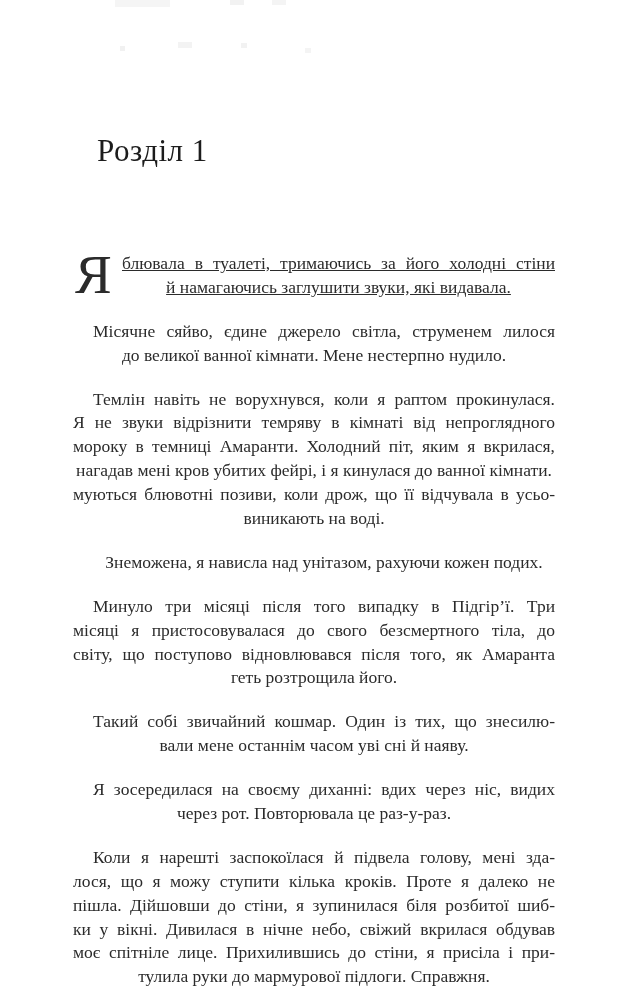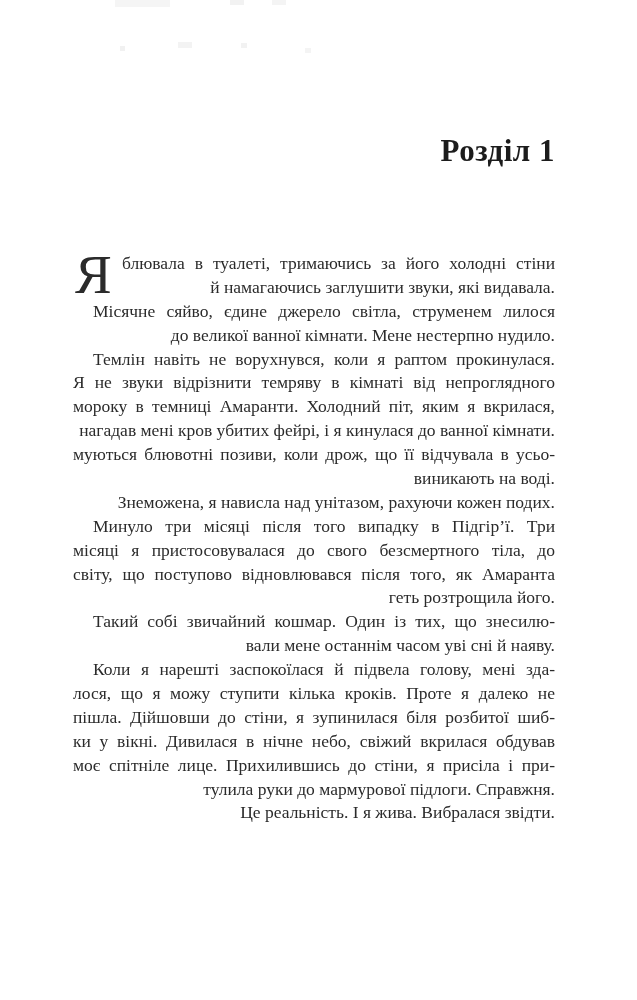--- a/index.html
+++ b/index.html
@@ -27,24 +27,24 @@
   .artifact.a5 { left: 178px; top: 42px; width: 14px; height: 6px; background: #f3f3f3; }
   .artifact.a6 { left: 241px; top: 43px; width: 6px; height: 5px; background: #f2f2f2; }
   .artifact.a7 { left: 305px; top: 48px; width: 6px; height: 5px; background: #f4f4f4; }
 
   .chapter-title {
     position: absolute;
     left: 73px;
     top: 133px;
     width: 482px;
     margin: 0;
-    text-align: right;
+    text-align: left;
     text-indent: 24px;
     font-size: 31px;
-    font-weight: bold;
+    font-weight: normal;
     line-height: 36px;
     letter-spacing: 0.5px;
     color: var(--title-color, #1c1c1c);
   }
 
   .chapter-text {
     position: absolute;
     left: 73px;
     top: 252px;
     width: 482px;
@@ -52,25 +52,25 @@
     font-size: 17.5px;
   }
   .para { position: relative; margin: 0; }
   .line {
     height: 23.9px;
     line-height: 23.9px;
     text-align: justify;
     text-align-last: justify;
   }
   .line.last {
-    text-align: right;
+    text-align: center;
     text-align-last: auto;
   }
-  .line.indent { text-indent: 20px; }
-  .line.beside-drop { padding-left: 49px; }
+  .line.indent { text-indent: 20px; margin-top: 20px; }
+  .line.beside-drop { padding-left: 49px; text-decoration: underline; }
   .dropcap {
     position: absolute;
     left: 2px;
     top: -5px;
     font-size: 55px;
     line-height: 1;
     color: var(--text-color, #2b2b2b);
   }
 </style>
 </head>
@@ -114,20 +114,24 @@
         <div class="line indent">Минуло три місяці після того випадку в Підгір’ї. Три</div>
         <div class="line">місяці я пристосовувалася до свого безсмертного тіла, до</div>
         <div class="line">світу, що поступово відновлювався після того, як Амаранта</div>
         <div class="line last">геть розтрощила його.</div>
       </div>
       <div class="para">
         <div class="line indent">Такий собі звичайний кошмар. Один із тих, що знесилю-</div>
         <div class="line last">вали мене останнім часом уві сні й наяву.</div>
       </div>
       <div class="para">
+        <div class="line indent">Я зосередилася на своєму диханні: вдих через ніс, видих</div>
+        <div class="line last">через рот. Повторювала це раз-у-раз.</div>
+      </div>
+      <div class="para">
         <div class="line indent">Коли я нарешті заспокоїлася й підвела голову, мені зда-</div>
         <div class="line">лося, що я можу ступити кілька кроків. Проте я далеко не</div>
         <div class="line">пішла. Дійшовши до стіни, я зупинилася біля розбитої шиб-</div>
         <div class="line">ки у вікні. Дивилася в нічне небо, свіжий вкрилася обдував</div>
         <div class="line">моє спітніле лице. Прихилившись до стіни, я присіла і при-</div>
         <div class="line last">тулила руки до мармурової підлоги. Справжня.</div>
       </div>
       <div class="para">
         <div class="line last indent">Це реальність. І я жива. Вибралася звідти.</div>
       </div>

